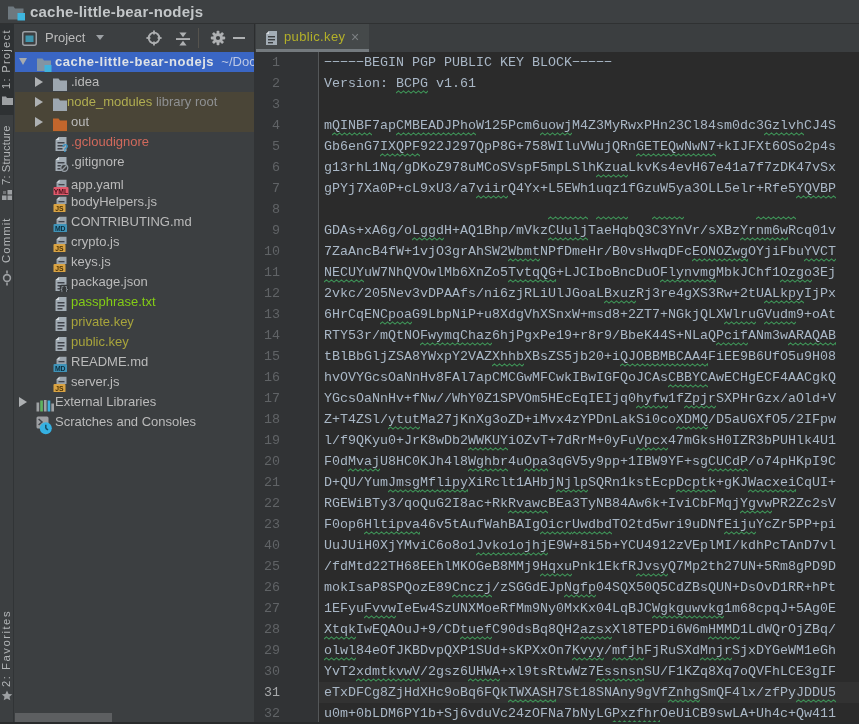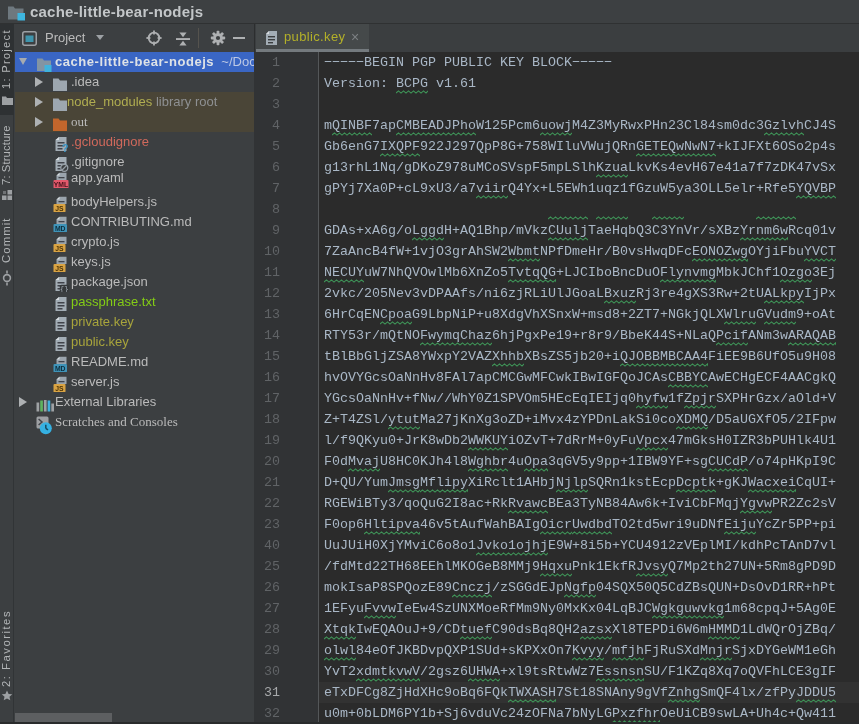--- a/index.html
+++ b/index.html
@@ -130,21 +130,21 @@
           </div>
           <div class="txt" style="left:52px;color:#b0ad51;">node_modules <span style="color:#8e9092;">library root</span></div>
         </div>
 <div class="row" style="top:88px;background:#4a4537;">
           <div class="tri right" style="left:20px;"></div>
           <div style="position:absolute;left:37px;top:2px;">
             <svg class="icon" width="16" height="16" viewBox="0 0 16 16">
               <path d="M1 2.5 h5.5 l1.5 2 H15 v10.5 H1 z" fill="#c2662c"></path>
             </svg>
           </div>
-          <div class="txt" style="left:56px;font-family:Liberation Serif, serif;">out</div>
+          <div class="txt" style="left:56px;">out</div>
         </div>
 <div class="row" style="top:108px;">
           <div style="position:absolute;left:38px;top:2px;">
             <svg class="icon" width="16" height="16" viewBox="0 0 16 16">
               <path d="M2.5 4 L6 1 H13.5 V15 H2.5 Z" fill="#a3adb5"></path>
               <path d="M2.5 4 L6 4 L6 1 Z" fill="#d7dce0"></path>
               <rect x="4.5" y="6" width="7" height="1.5" fill="#40434a"></rect>
               <rect x="4.5" y="9" width="7" height="1.5" fill="#40434a"></rect>
               <rect x="4.5" y="12" width="5" height="1.5" fill="#40434a"></rect>
               <text x="12" y="16.2" font-family="Liberation Sans" font-size="11" font-weight="bold" fill="#3a95c6" text-anchor="middle">?</text>
@@ -159,21 +159,21 @@
               <path d="M2.5 4 L6 4 L6 1 Z" fill="#d7dce0"></path>
               <rect x="4.5" y="6" width="7" height="1.5" fill="#40434a"></rect>
               <rect x="4.5" y="9" width="7" height="1.5" fill="#40434a"></rect>
               <rect x="4.5" y="12" width="5" height="1.5" fill="#40434a"></rect>
               <circle cx="11.3" cy="11.8" r="3.5" fill="#3c3f41" stroke="#98a0a8" stroke-width="1.3"></circle>
               <line x1="8.9" y1="14.2" x2="13.7" y2="9.4" stroke="#98a0a8" stroke-width="1.3"></line>
             </svg>
           </div>
           <div class="txt" style="left:56px;">.gitignore</div>
         </div>
-<div class="row" style="top:144px;">
+<div class="row" style="top:151px;">
           <div style="position:absolute;left:38px;top:2px;">
             <svg class="icon" width="16" height="16" viewBox="0 0 16 16">
               <path d="M3.5 3.5 L6.5 0.8 H13.5 V8 H3.5 Z" fill="#9aa4ad"></path>
               <path d="M3.5 3.5 L6.5 3.5 L6.5 0.8 Z" fill="#d7dce0"></path>
               <rect x="5.5" y="5" width="6" height="1.3" fill="#40434a"></rect>
               <rect x="0.5" y="8" width="15" height="8.4" rx="1" fill="#e2596c"></rect>
               <text x="8.0" y="14.9" font-family="Liberation Sans" font-size="6.8" font-weight="bold" fill="#47121b" text-anchor="middle">YML</text>
             </svg>
           </div>
           <div class="txt" style="left:56px;">app.yaml</div>
@@ -316,21 +316,21 @@
 <div class="row" style="top:388px;">
           <div style="position:absolute;left:21px;top:2px;">
             <svg class="icon" style="width:17px;height:19px" width="17" height="19" viewBox="0 0 17 19">
               <rect x="0.5" y="0.5" width="12" height="12" rx="1.5" fill="#9da0a3"></rect>
               <path d="M2.6 3 L6 6 L2.6 9" fill="none" stroke="#40434a" stroke-width="1.5"></path>
               <circle cx="9.8" cy="12.2" r="6" fill="#35b1e2"></circle>
               <line x1="9.8" y1="12.4" x2="9.8" y2="8.7" stroke="#174a60" stroke-width="1.5"></line>
               <line x1="9.8" y1="12.4" x2="12" y2="13.9" stroke="#174a60" stroke-width="1.5"></line>
             </svg>
           </div>
-          <div class="txt" style="left:40px;font-family:Liberation Serif, serif;">Scratches and Consoles</div>
+          <div class="txt" style="left:40px;">Scratches and Consoles</div>
         </div>
       </div>
     <div class="abs" style="left:0;top:689px;width:97px;height:9px;background:#5d5f61;"></div>
   </div>
   <div id="editor">
     <div id="tabbar">
       <div id="tab"></div>
       <div id="tabunderline"></div>
       <svg class="abs" style="left:11px;top:7px" width="11" height="14" viewBox="0 0 11 14">
         <path d="M0 3 L3 0 H11 V14 H0 Z" fill="#a3adb5"></path>

